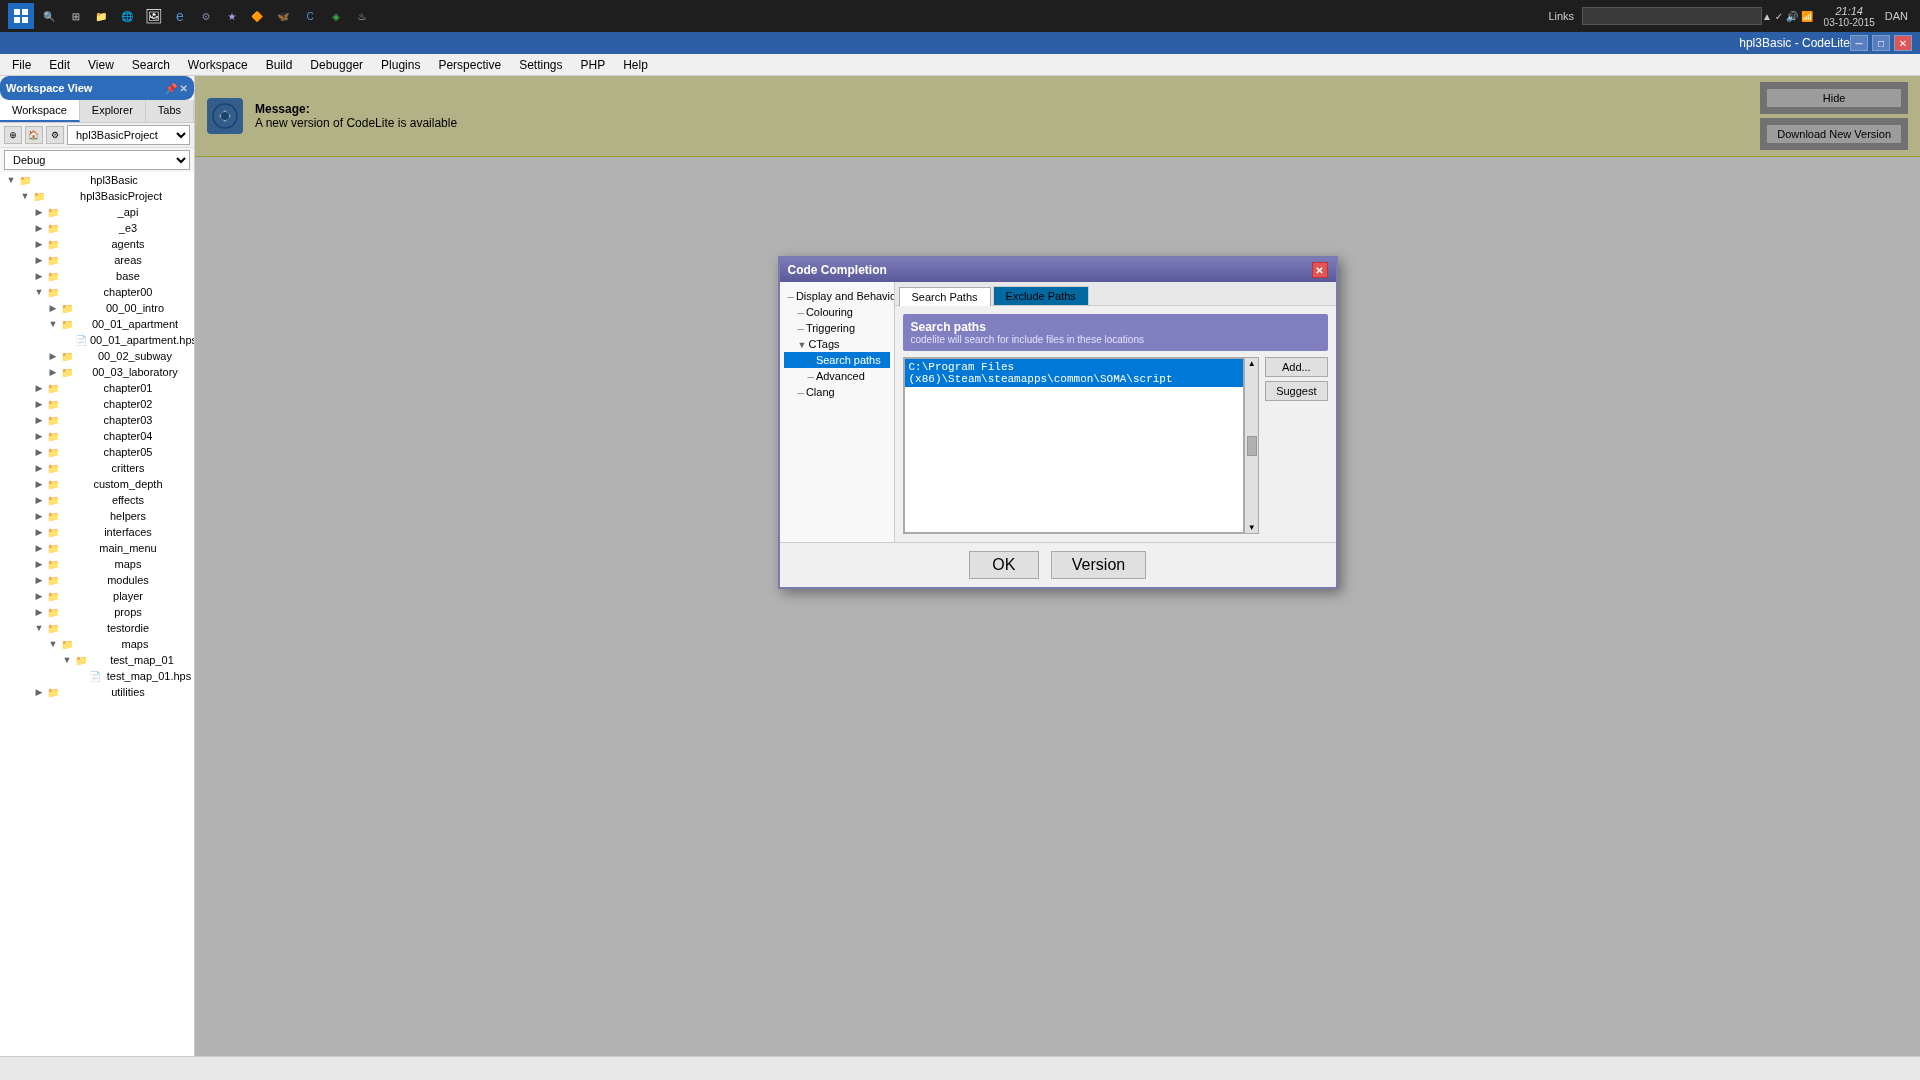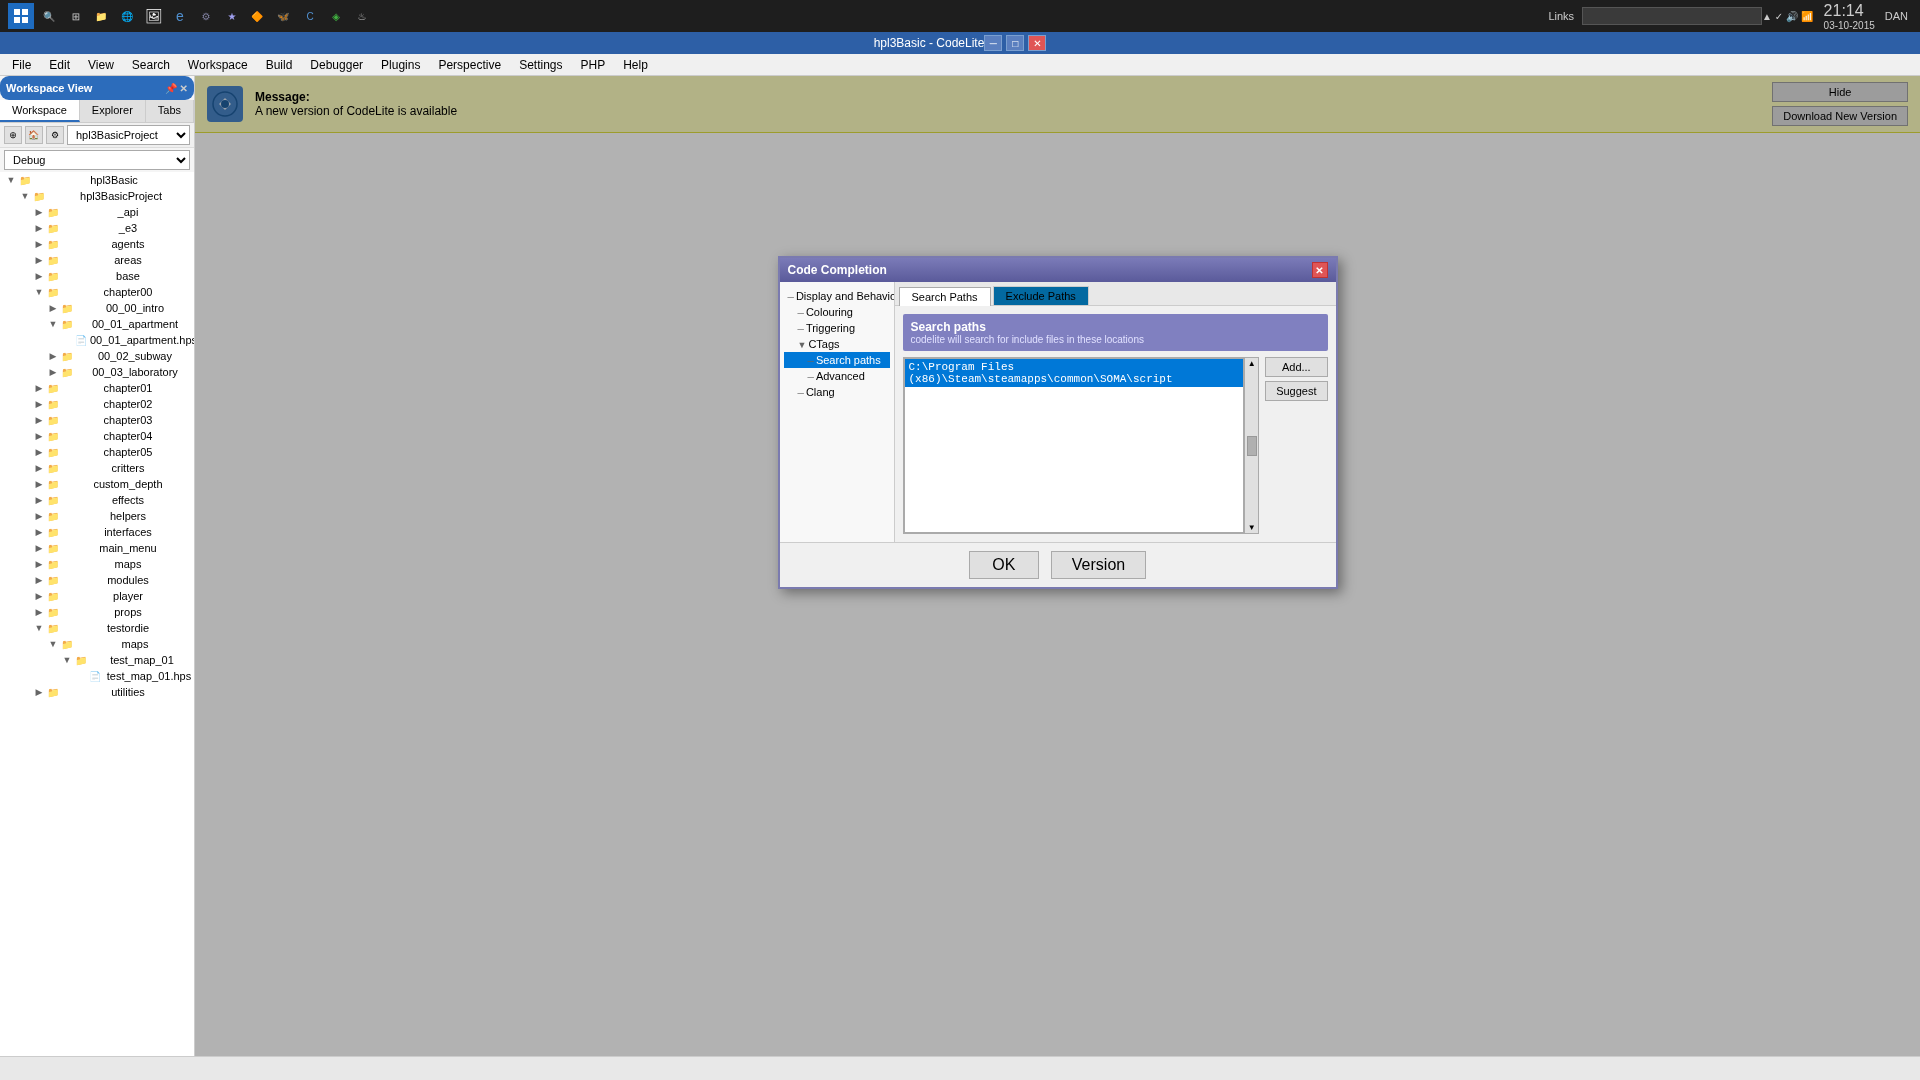--- a/index.html
+++ b/index.html
@@ -65,21 +65,21 @@
     }
 
     
     .titlebar {
       position: absolute;
       top: 32px; left: 0; right: 0;
       height: 22px;
       background: #2d5fa6;
       display: flex;
       align-items: center;
-      justify-content: center;
+      justify-content: flex-end;
       padding: 0 8px;
       color: #fff;
       font-size: 12px;
     }
     .titlebar-controls {
       display: flex;
       gap: 4px;
     }
     .titlebar-btn {
       width: 18px;
@@ -249,21 +249,21 @@
       font-weight: bold;
     }
     .notification-btns {
       display: flex;
       flex-direction: column;
       gap: 4px;
     }
     .notif-btn {
       padding: 3px 10px;
       background: #e0e0e0;
-      border: 1px solid #a3a3a3;
+      border: 7px solid #a3a3a3;
       font-size: 11px;
       cursor: pointer;
       white-space: nowrap;
     }
 
     
     .text-content {
       padding: 20px 30px;
       font-family: 'Courier New', monospace;
       font-size: 16px;
@@ -476,21 +476,21 @@
     <div class="taskbar-icon" style="background:transparent; color:#40b040;">◈</div>
     <div class="taskbar-icon" style="background:transparent; color:#c0c0c0;">♨</div>
   </div>
   <div class="taskbar-links">Links</div>
   <input class="taskbar-search" type="text" style="">
   <div class="taskbar-right">
     <span style="display:flex; gap:4px; color:#ccc; font-size:10px;">
       ▲ ✓ 🔊 📶
     </span>
     <span>
-      <div style="font-size:16px; text-align:left;">21:14</div>
+      <div style="font-size:11px; text-align:center;font-style:italic;">21:14</div>
       <div style="font-size:10px; text-align:right;">03-10-2015</div>
     </span>
     <span style="font-size:11px;">DAN</span>
   </div>
 </div>
 
 <div class="titlebar">
   <span style="font-size:12px;">hpl3Basic - CodeLite</span>
   <div class="titlebar-controls">
     <div class="titlebar-btn">─</div>

